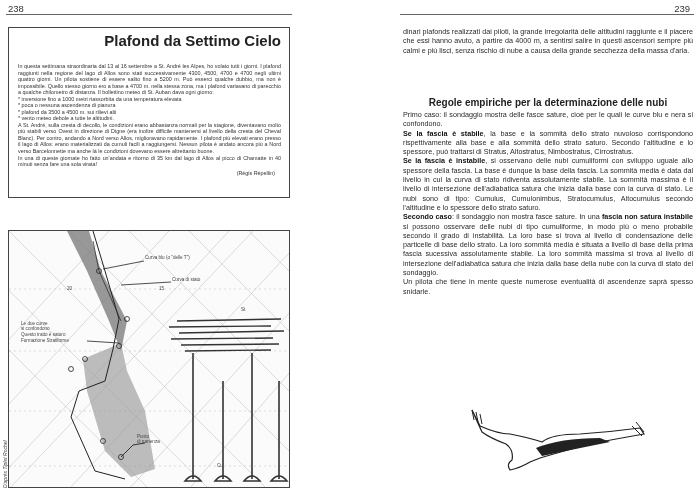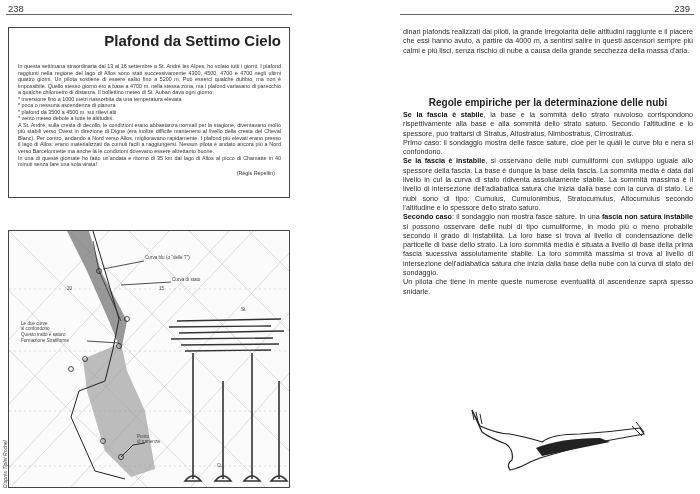--- a/index.html
+++ b/index.html
@@ -141,22 +141,22 @@
   <div class="page-num">239</div>
   <div class="rule"></div>
 
   <div class="rtext" style="top:27px">
     <p>dinari plafonds realizzati dai piloti, la grande irregolarità delle altitudini raggiunte e il piacere che essi hanno avuto, a partire da 4000 m, a sentirsi salire in questi ascensori sempre più calmi e più lisci, senza rischio di nube a causa della grande secchezza della massa d'aria.</p>
   </div>
 
   <div class="rhead">Regole empiriche per la determinazione delle nubi</div>
 
   <div class="rtext" style="top:110px">
+    <p>Primo caso: il sondaggio mostra delle fasce sature, cioè per le quali le curve blu e nera si confondono.</p>
     <p><b>Se la fascia è stabile</b><span>, la base e la sommità dello strato nuvoloso corrispondono rispettivamente alla base e alla sommità dello strato saturo. Secondo l'altitudine e lo spessore, può trattarsi di Stratus, Altostratus, Nimbostratus, Cirrostratus.</span></p>
-    <p>Primo caso: il sondaggio mostra delle fasce sature, cioè per le quali le curve blu e nera si confondono.</p>
     <p><b>Se la fascia è instabile</b><span>, si osservano delle nubi cumuliformi con sviluppo uguale allo spessore della fascia. La base è dunque la base della fascia. La sommità media è data dal livello in cui la curva di stato ridiventa assolutamente stabile. La sommità massima è il livello di intersezione dell'adiabatica satura che inizia dalla base con la curva di stato. Le nubi sono di tipo: Cumulus, Cumulonimbus, Stratocumulus, Altocumulus secondo l'altitudine e lo spessore dello strato saturo.</span></p>
     <p><b>Secondo caso</b><span>: il sondaggio non mostra fasce sature. In una </span><b>fascia non satura instabile</b><span> si possono osservare delle nubi di tipo cumuliforme, in modo più o meno probabile secondo il grado di instabilità. La loro base si trova al livello di condensazione delle particelle di base dello strato. La loro sommità media è situata a livello di base della prima fascia sucessiva assolutamente stabile. La loro sommità massima si trova al livello di intersezione dell'adiabatica satura che inizia dalla base della nube con la curva di stato del sondaggio.</span></p>
     <p>Un pilota che tiene in mente queste numerose eventualità di ascendenze saprà spesso snidarle.</p>
   </div>
 
   <svg class="bird" width="200" height="80" viewBox="0 0 200 80">
     <path d="M22 12 L30 28 Q48 36 60 36 Q80 40 92 44 Q102 36 130 36 Q160 34 190 30 L194 36 Q160 42 140 46 Q110 54 90 60 L80 64 Q70 70 60 72 Q56 66 62 62 Q64 52 56 46 Q40 40 32 34 Z" fill="#fff" stroke="#222" stroke-width="1.2"></path>
     <path d="M86 50 Q110 40 150 40 L160 44 Q120 52 92 58 Z" fill="#222"></path>
     <g stroke="#222" stroke-width="1">
       <line x1="22" y1="12" x2="24" y2="22"></line>

